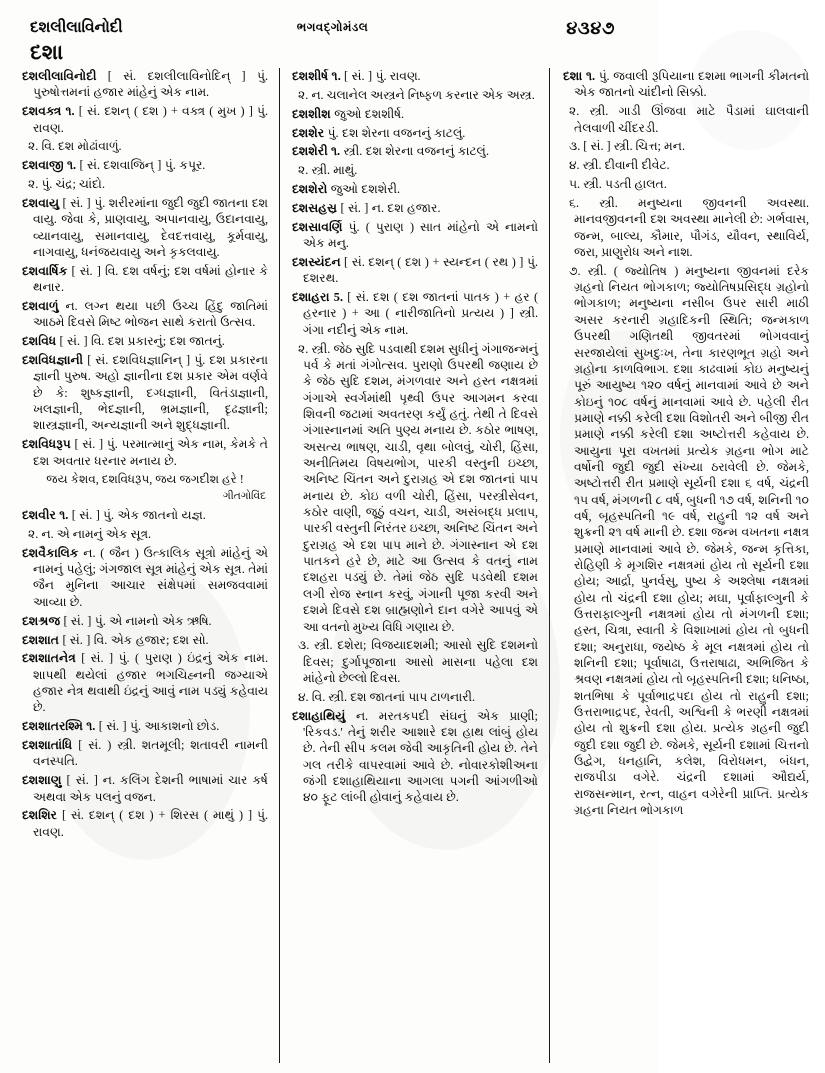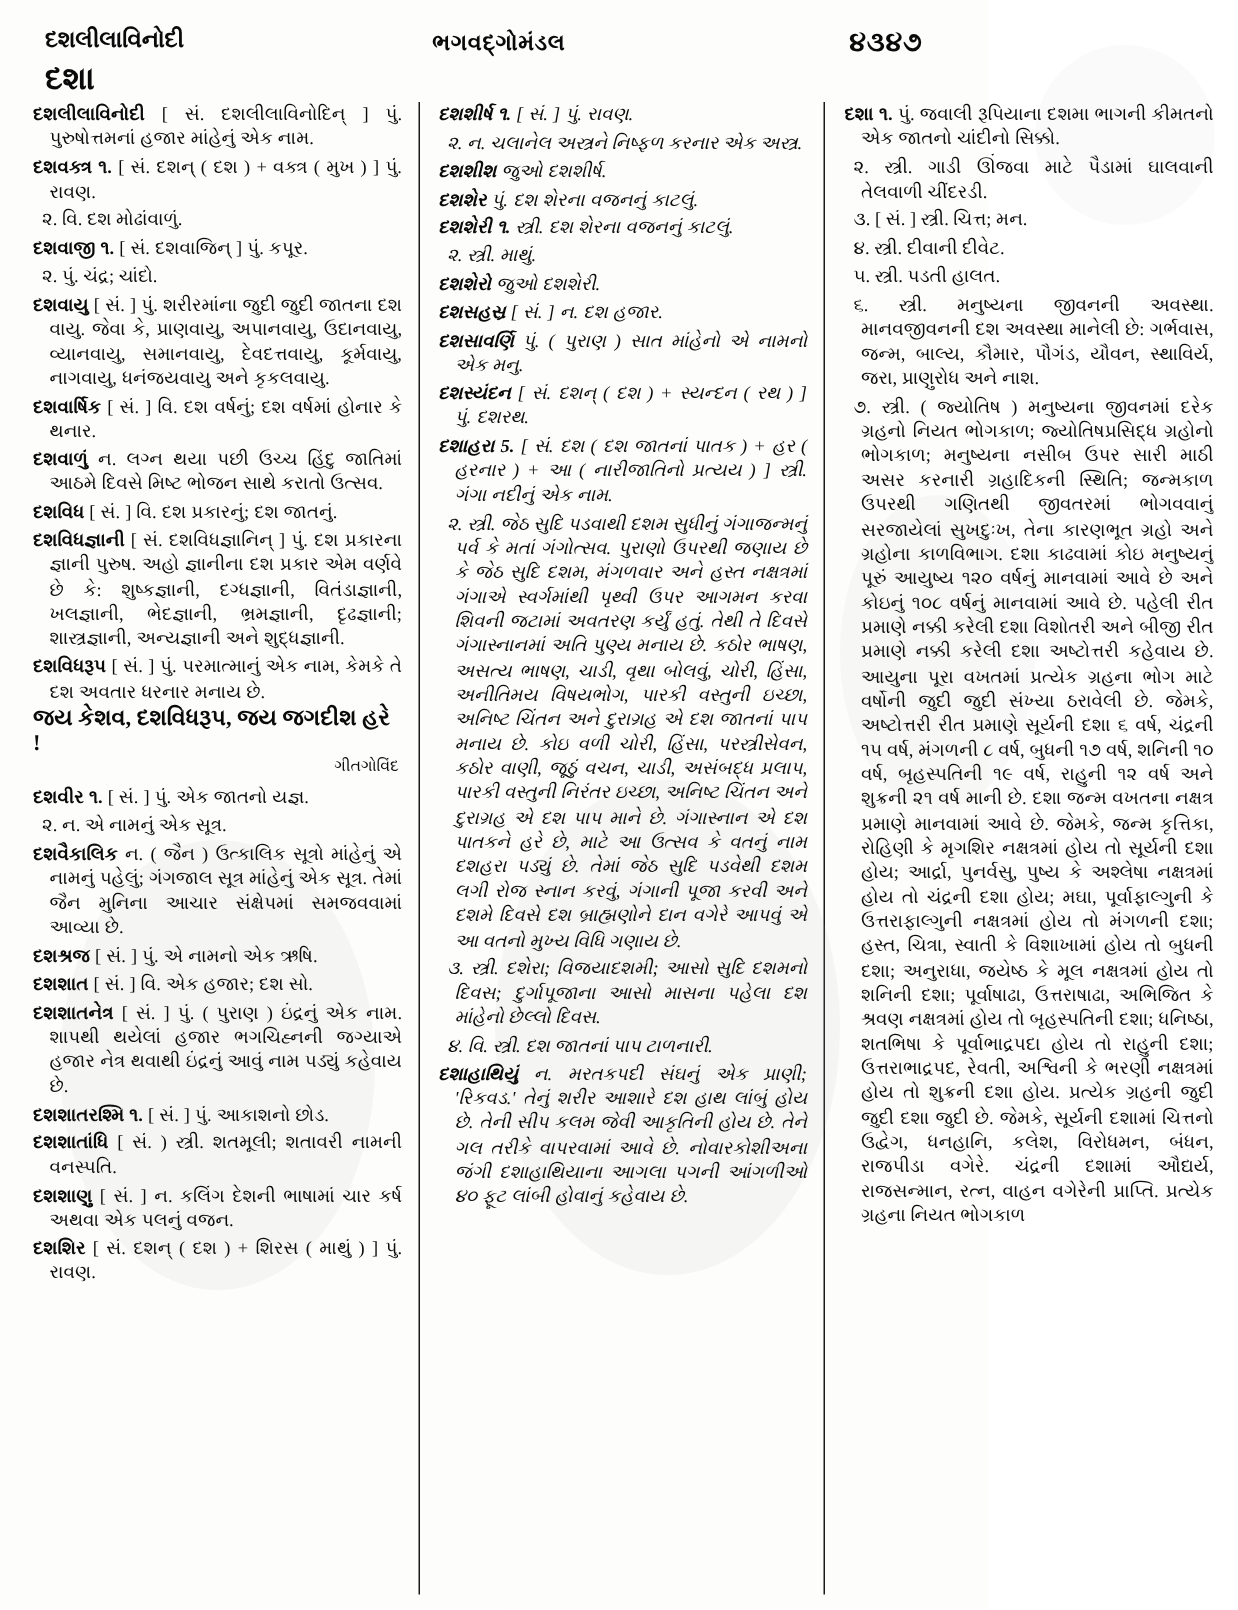--- a/index.html
+++ b/index.html
@@ -58,21 +58,21 @@
     font-weight: bold;
     font-size: 21px;
   }
   .hdr-center {
     position: absolute;
     left: 0;
     right: 0;
     top: 2px;
     text-align: center;
     font-weight: bold;
-    font-size: 15px;
+    font-size: 12px;
     letter-spacing: 0.4px;
   }
   .hdr-right {
     position: absolute;
     right: 28px;
     top: 0;
     font-weight: bold;
     font-size: 18px;
     letter-spacing: 0.5px;
   }
@@ -85,21 +85,21 @@
     align-items: stretch;
   }
   .col {
     width: 246px;
     font-size: 12.3px;
     line-height: 16.35px;
     overflow: hidden;
     position: relative;
   }
   .col-1 { padding-right: 8px; }
-  .col-2 { padding-left: 9px; padding-right: 8px; font-style: italic; }
+  .col-2 { padding-left: 9px; padding-right: 8px; }
   .col-3 { padding-left: 10px; }
   .rule {
     width: 1px;
     background: #1a1a1a;
     margin: 0 3px;
     align-self: stretch;
     flex: 0 0 1px;
   }
 
   
@@ -120,23 +120,23 @@
   .sense {
     text-align: justify;
     padding-left: 11px;
     margin: 0 0 2.5px 0;
   }
   .sense > .num {
     margin-left: -5px;
   }
   .num { font-weight: normal; }
   .quote {
-    text-align: left;
-    font-weight: bold;
-    font-size: 15px;
+    text-align: center;
+    font-weight: normal;
+    font-size: 12px;
     margin: 1px 0 0 0;
     padding-left: 0;
   }
   .cite {
     text-align: right;
     font-size: 10.6px;
     margin: 0 0 3px 0;
     padding-right: 2px;
   }
 </style>

